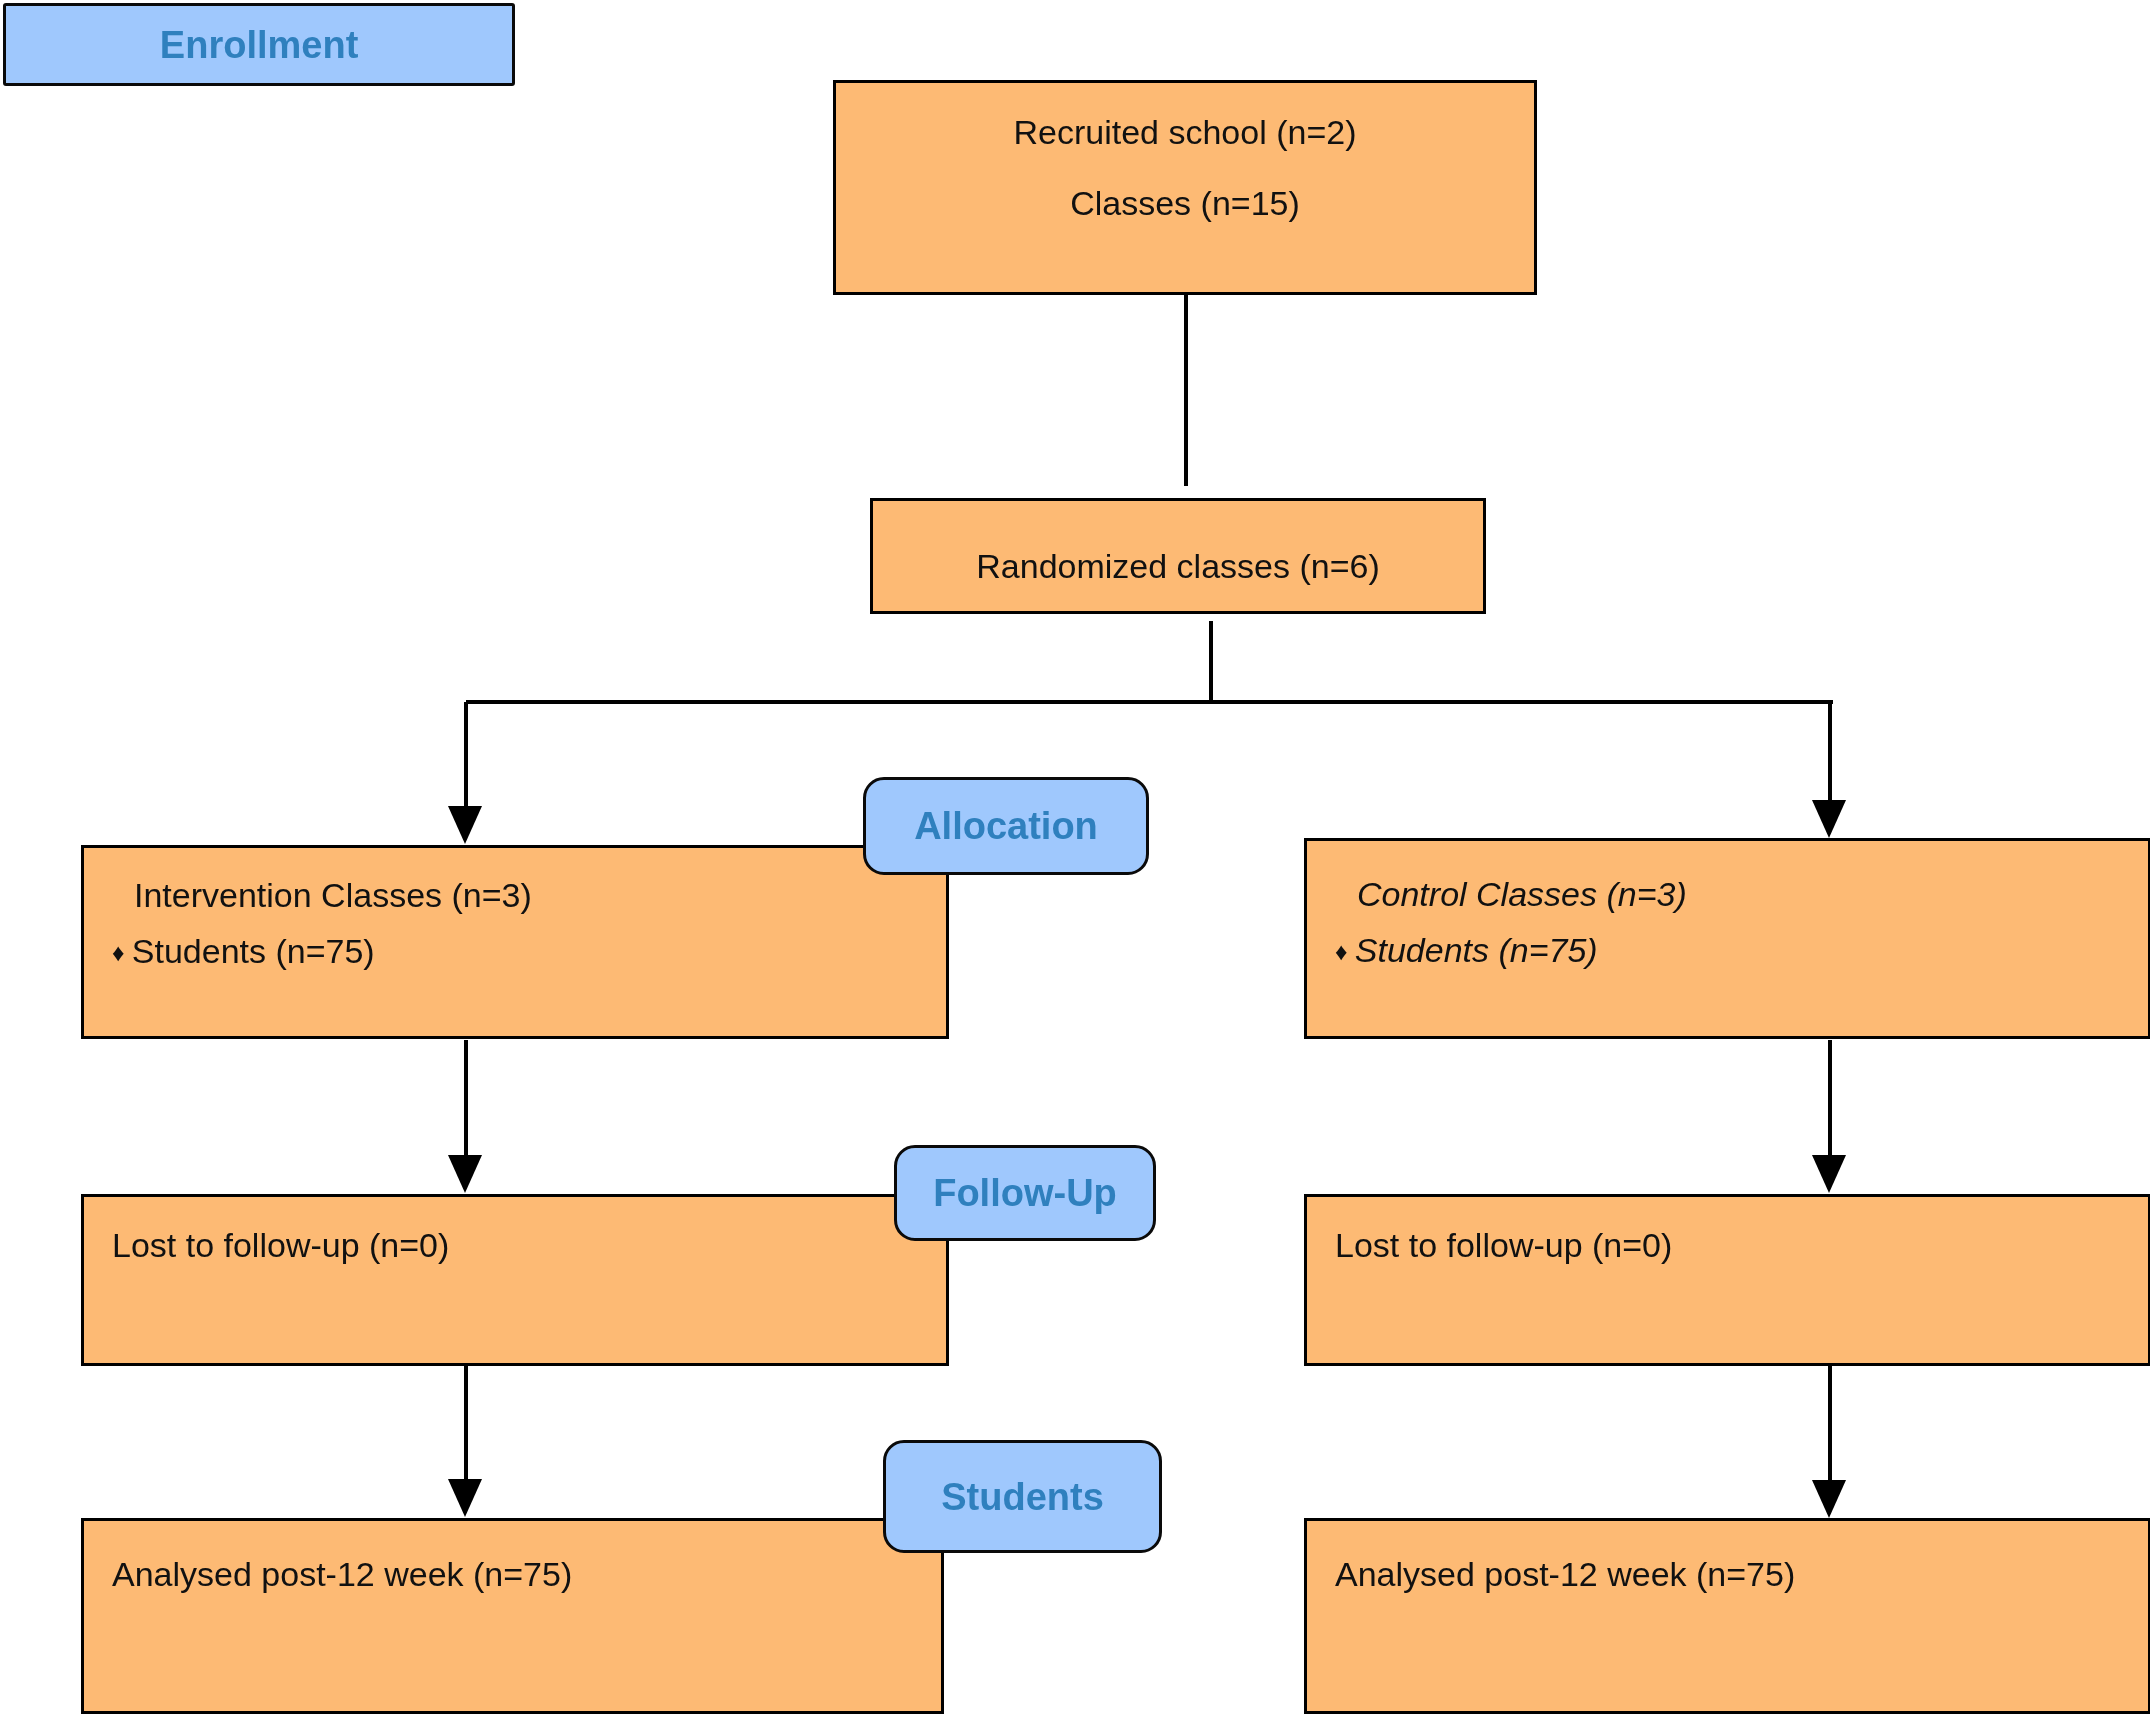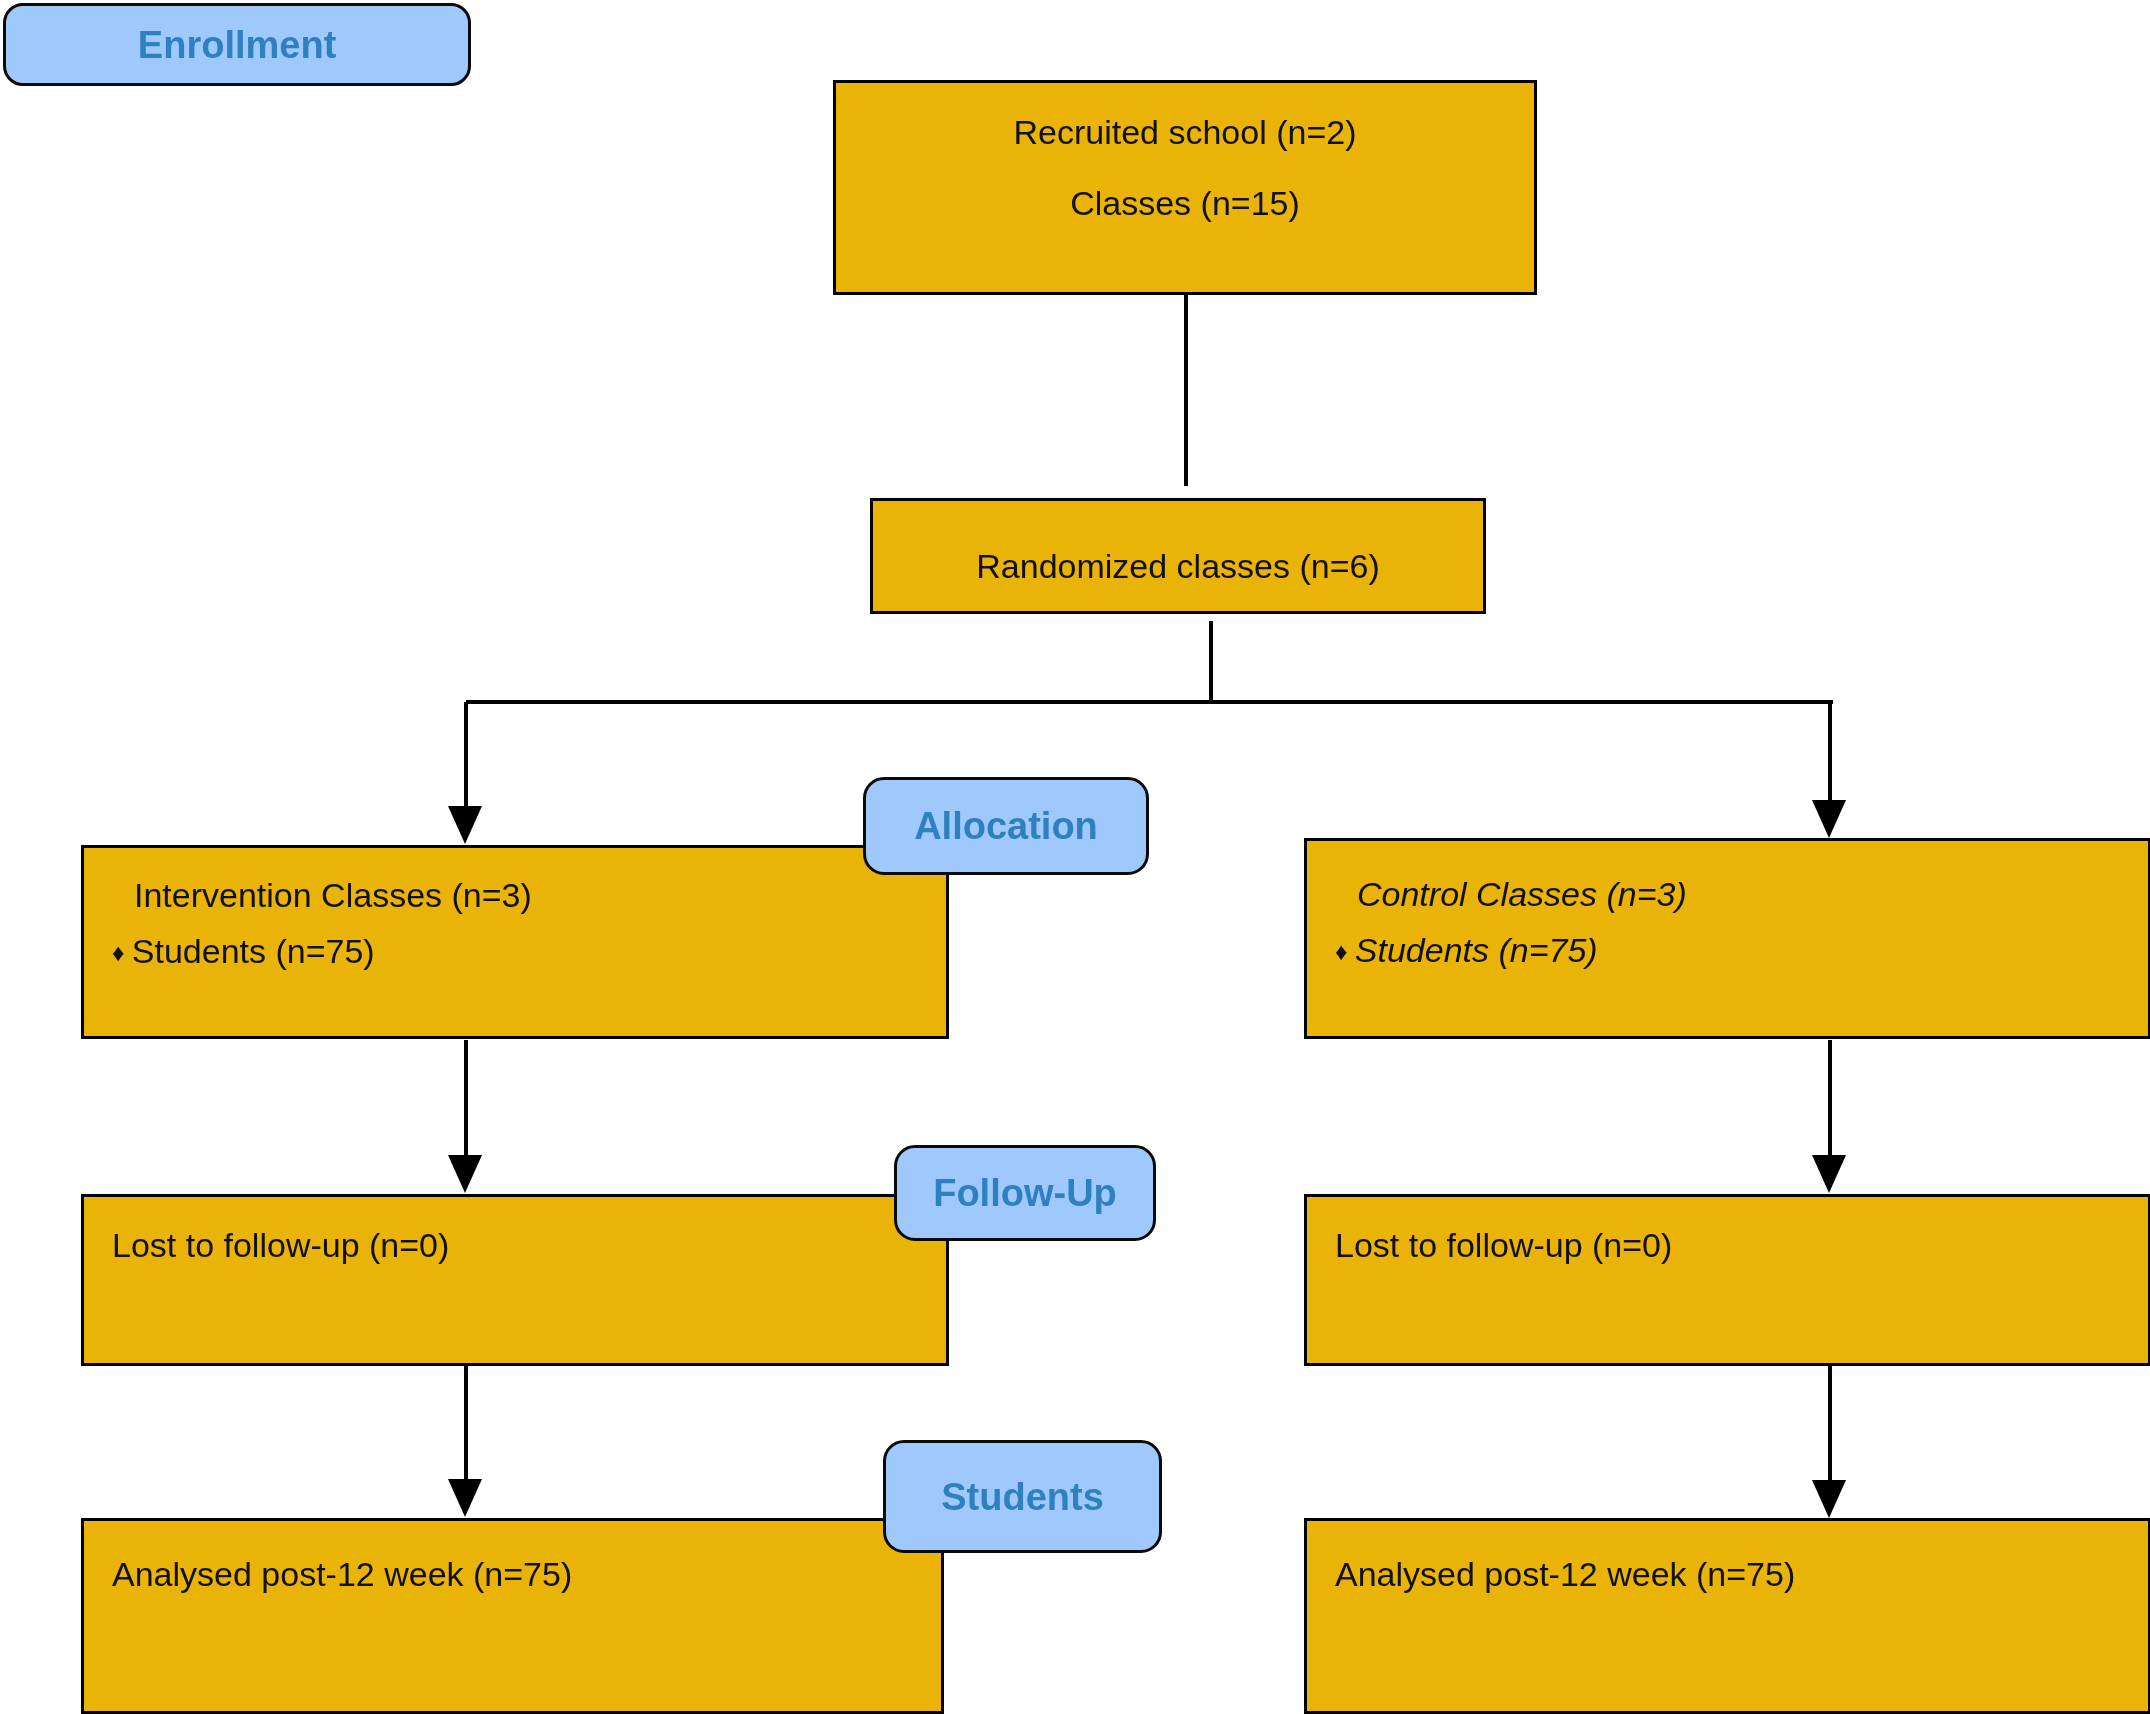--- a/index.html
+++ b/index.html
@@ -33,30 +33,30 @@
   }
   .stage-badge .stage-label {
     color: #2F80BE;
     font-weight: bold;
     font-size: 38px;
     letter-spacing: 0px;
     line-height: 1;
     white-space: nowrap;
   }
 
-  #badge-enrollment { left: 3.1px;    top: 3.1px;    width: 468px; height: 83px; border-radius: 20px; }
+  #badge-enrollment { left: 3.1px;    top: 3.1px;    width: 512px; height: 83px; border-radius: 3px; }
   #badge-allocation { left: 863px; top: 777px; width: 286px; height: 98px; }
   #badge-followup   { left: 894px; top: 1145px; width: 262px; height: 96px; align-items: center; }
   #badge-analysis   { left: 883px; top: 1440px; width: 279px; height: 113px; }
 
   
   .flow-box {
     position: absolute;
     box-sizing: border-box;
-    background: #eab308;
+    background: #fdba74;
     border: 3.7px solid #000000;
     z-index: 10;
   }
   .flow-box .box-text {
     position: absolute;
     color: #111111;
     font-size: 34px;
     line-height: 1.18;
     white-space: nowrap;
   }

